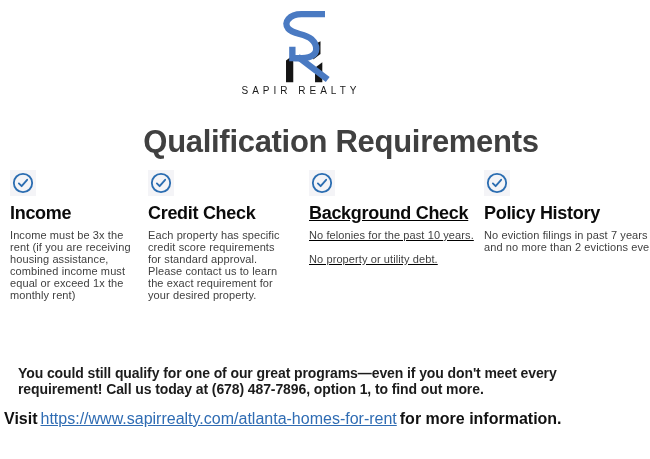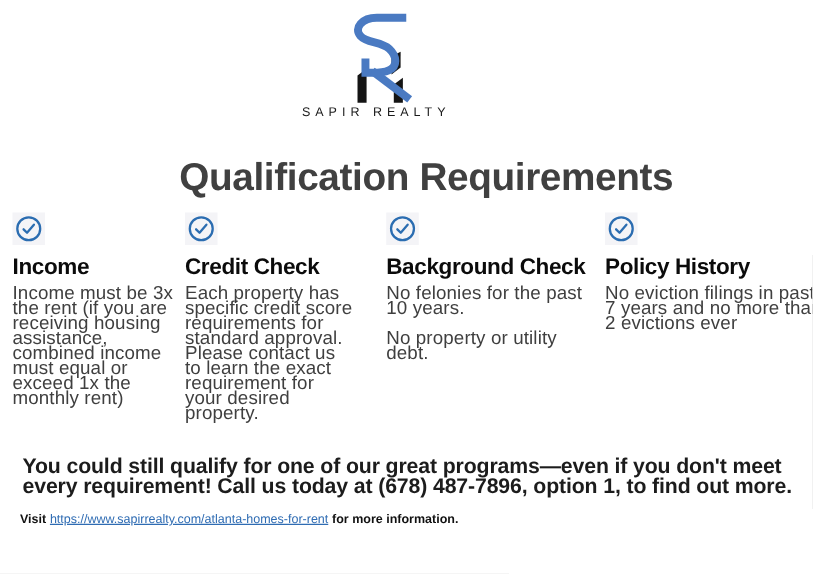--- a/index.html
+++ b/index.html
@@ -17,42 +17,42 @@
   
   .title{
     position:absolute;top:108px;left:0;width:100%;text-align:center;
     font-size:31px;font-weight:bold;color:#404040;margin:16px;letter-spacing:-0.3px;
   }
   
   .columns{position:absolute;top:170px;left:10px;display:flex;align-items:flex-start;}
   .col{flex:0 0 auto;}
   .col-1{width:132px;margin-right:6px;}
   .col-2{width:137px;margin-right:24px;}
-  .col-3{width:169px;margin-right:6px;}
+  .col-3{width:169px;margin-right:6px;text-decoration:underline;}
   .col-4{width:178px;}
   .check-wrap{
     width:26px;height:26px;background:#f4f4f7;display:flex;
     align-items:center;justify-content:center;
   }
   .col h2{
     font-size:18px;font-weight:bold;color:#0b0b0b;margin:7px 0 5px;
     letter-spacing:-0.3px;white-space:nowrap;
   }
   .col p{
-    font-size:15px;line-height:12px;color:#3f3f3f;margin:0 0 12px;
+    font-size:11px;line-height:12px;color:#3f3f3f;margin:0 0 12px;
     letter-spacing:0.1px;
   }
   
   .promo{
     position:absolute;top:365px;left:18px;width:616px;
-    font-size:17px;font-weight:bold;color:#1c1c1c;line-height:16px;
+    font-size:14px;font-weight:bold;color:#1c1c1c;line-height:16px;
     letter-spacing:-0.1px;margin:0;
   }
   .visit-line{
-    position:absolute;top:410px;left:16px;font-size:10px;color:#111111;margin:0;
+    position:absolute;top:410px;left:4px;font-size:16px;color:#111111;margin:0;
   }
   .visit-line .bold{font-weight:bold;}
   .visit-line a{
     color:#2f6cb3;text-decoration:underline;font-weight:normal;margin:0 3px;
   }
 </style>
 </head>
 <body>
 
 <div class="page">

